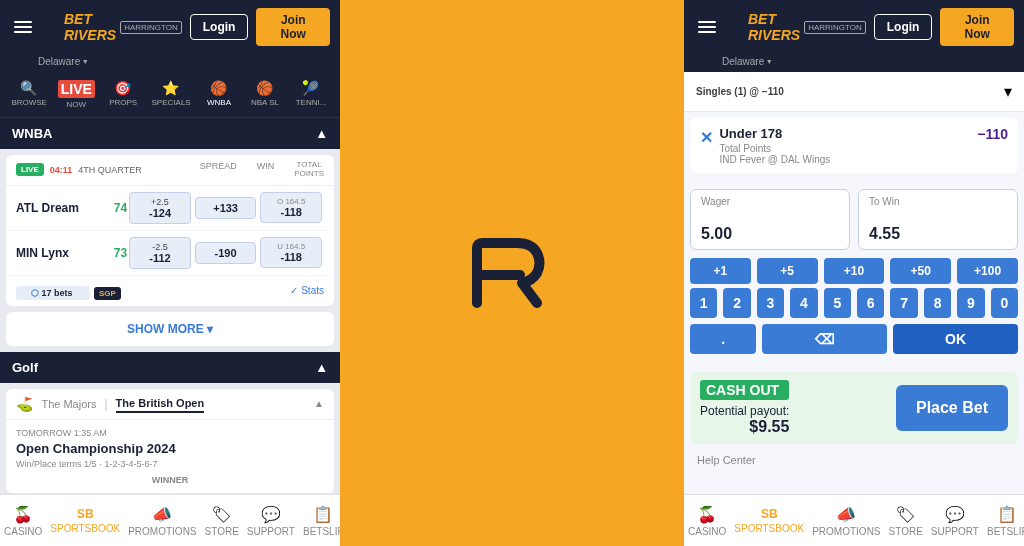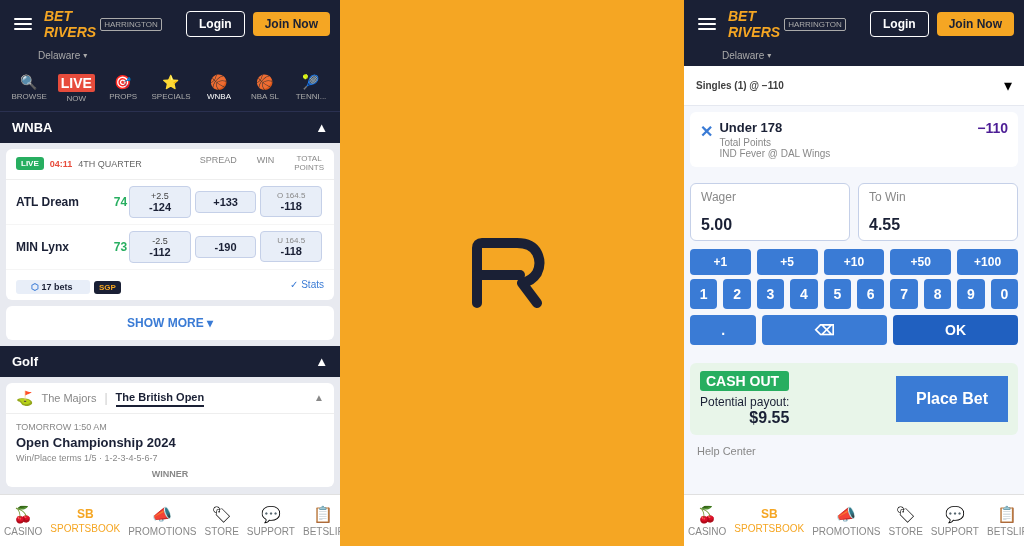--- a/index.html
+++ b/index.html
@@ -44,20 +44,21 @@
       width: 18px;
       height: 2px;
       background: white;
       border-radius: 1px;
     }
     .logo-area {
       display: flex;
       align-items: center;
       gap: 4px;
       flex: 1;
+      margin-left: 20px;
     }
     .logo-betr {
       color: #f5a623;
       font-weight: 900;
       font-size: 14px;
       font-style: italic;
     }
     .logo-harrington {
       color: #aaa;
       font-size: 8px;
@@ -387,21 +388,21 @@
       gap: 8px;
       margin: 10px 6px 0;
     }
     .wager-box {
       flex: 1;
       background: white;
       border: 1.5px solid #c5d0e8;
       border-radius: 6px;
       padding: 6px 10px;
     }
-    .wager-label { font-size: 12px; color: #888; margin-bottom: 12px; }
+    .wager-label { font-size: 10px; color: #888; margin-bottom: 18px; }
     .wager-value { font-size: 16px; font-weight: 600; color: #1a2035; }
 
     
     .quick-btns {
       display: flex;
       gap: 6px;
       padding: 8px 6px 4px;
     }
     .quick-btn {
       flex: 1;
@@ -462,21 +463,21 @@
       padding: 2px 6px;
       border-radius: 3px;
       margin-bottom: 4px;
     }
     .payout-label { font-size: 12px; color: #1a2035; }
     .payout-amount { font-size: 16px; font-weight: 700; color: #1a2035; text-align: right; }
     .place-bet-btn {
       background: #3a7bd5;
       color: white;
       border: none;
-      border-radius: 0;
+      border-radius: 6px;
       padding: 14px 20px;
       font-size: 16px;
       font-weight: 700;
       cursor: pointer;
       min-width: 110px;
     }
 
     .help-center {
       padding: 4px 13px;
       font-size: 11px;
@@ -617,21 +618,21 @@
     </div>
     <div class="golf-card">
       <div class="golf-tabs">
         <span class="golf-icon">⛳</span>
         <span class="golf-tab">The Majors</span>
         <span class="golf-separator">|</span>
         <span class="golf-tab active">The British Open</span>
         <span class="golf-chevron">▲</span>
       </div>
       <div class="golf-game">
-        <div class="golf-time">TOMORROW 1:50 AM</div>
+        <div class="golf-time">TOMORROW 1:35 AM</div>
         <div class="golf-title">Open Championship 2024</div>
         <div class="golf-subtitle">Win/Place terms 1/5 · 1-2-3-4-5-6-7</div>
         <div class="winner-label">WINNER</div>
       </div>
     </div>
   </div>
 
   <div class="bottom-nav">
     <div class="bottom-nav-item">
       <span class="bottom-nav-icon">🍒</span>

